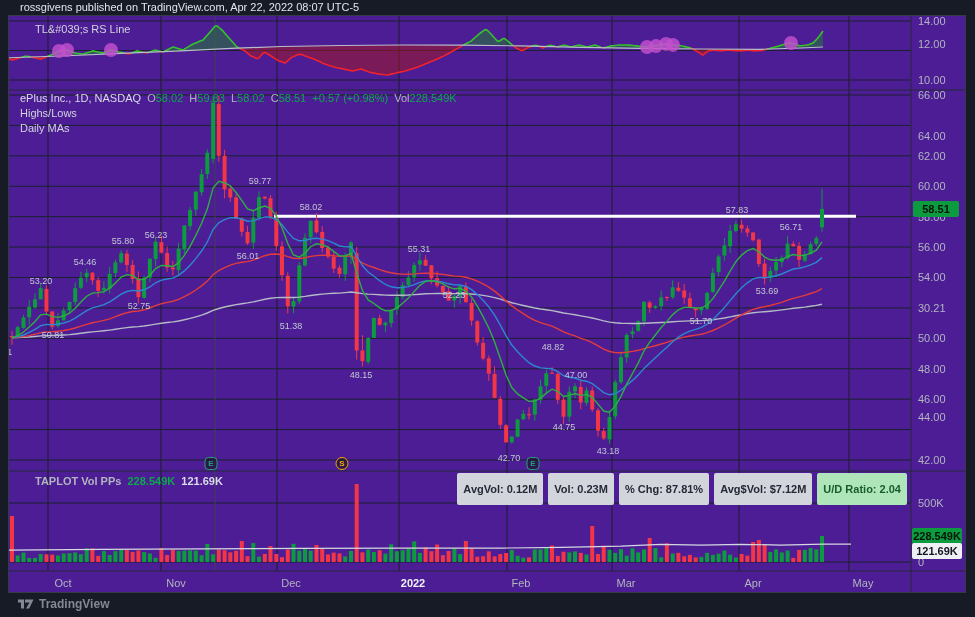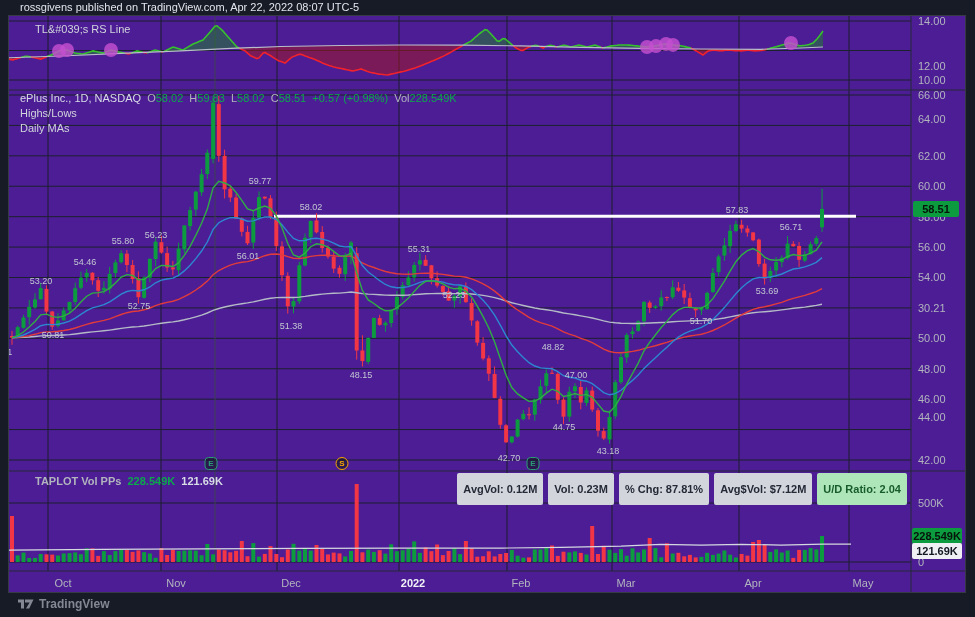--- a/index.html
+++ b/index.html
@@ -578,24 +578,24 @@
     <div class="abs" id="row-mas">Daily MAs</div>
     <div class="abs" id="vol-legend"><span class="t-dim">TAPLOT Vol PPs  </span><span class="t-green">228.549K  </span><span class="t-white">121.69K</span></div>
     <div class="abs" id="stat-badges">
         <span class="statbadge">AvgVol: 0.12M</span>
         <span class="statbadge">Vol: 0.23M</span>
         <span class="statbadge">% Chg: 87.81%</span>
         <span class="statbadge">Avg$Vol: $7.12M</span>
         <span class="statbadge green">U/D Ratio: 2.04</span>
       </div>
   <div class="ytick" style="top: 5px;">14.00</div>
-      <div class="ytick" style="top: 50px;">12.00</div>
+      <div class="ytick" style="top: 28px;">12.00</div>
       <div class="ytick" style="top: 64px;">10.00</div>
       <div class="ytick" style="top: 79px;">66.00</div>
-      <div class="ytick" style="top: 103px;">64.00</div>
+      <div class="ytick" style="top: 120px;">64.00</div>
       <div class="ytick" style="top: 139.832px;">62.00</div>
       <div class="ytick" style="top: 170.248px;">60.00</div>
       <div class="ytick" style="top: 200.664px;">58.00</div>
       <div class="ytick" style="top: 231.08px;">56.00</div>
       <div class="ytick" style="top: 261.496px;">54.00</div>
       <div class="ytick" style="top: 291.912px;">30.21</div>
       <div class="ytick" style="top: 322.328px;">50.00</div>
       <div class="ytick" style="top: 352.744px;">48.00</div>
       <div class="ytick" style="top: 383.16px;">46.00</div>
       <div class="ytick" style="top: 401px;">44.00</div>

